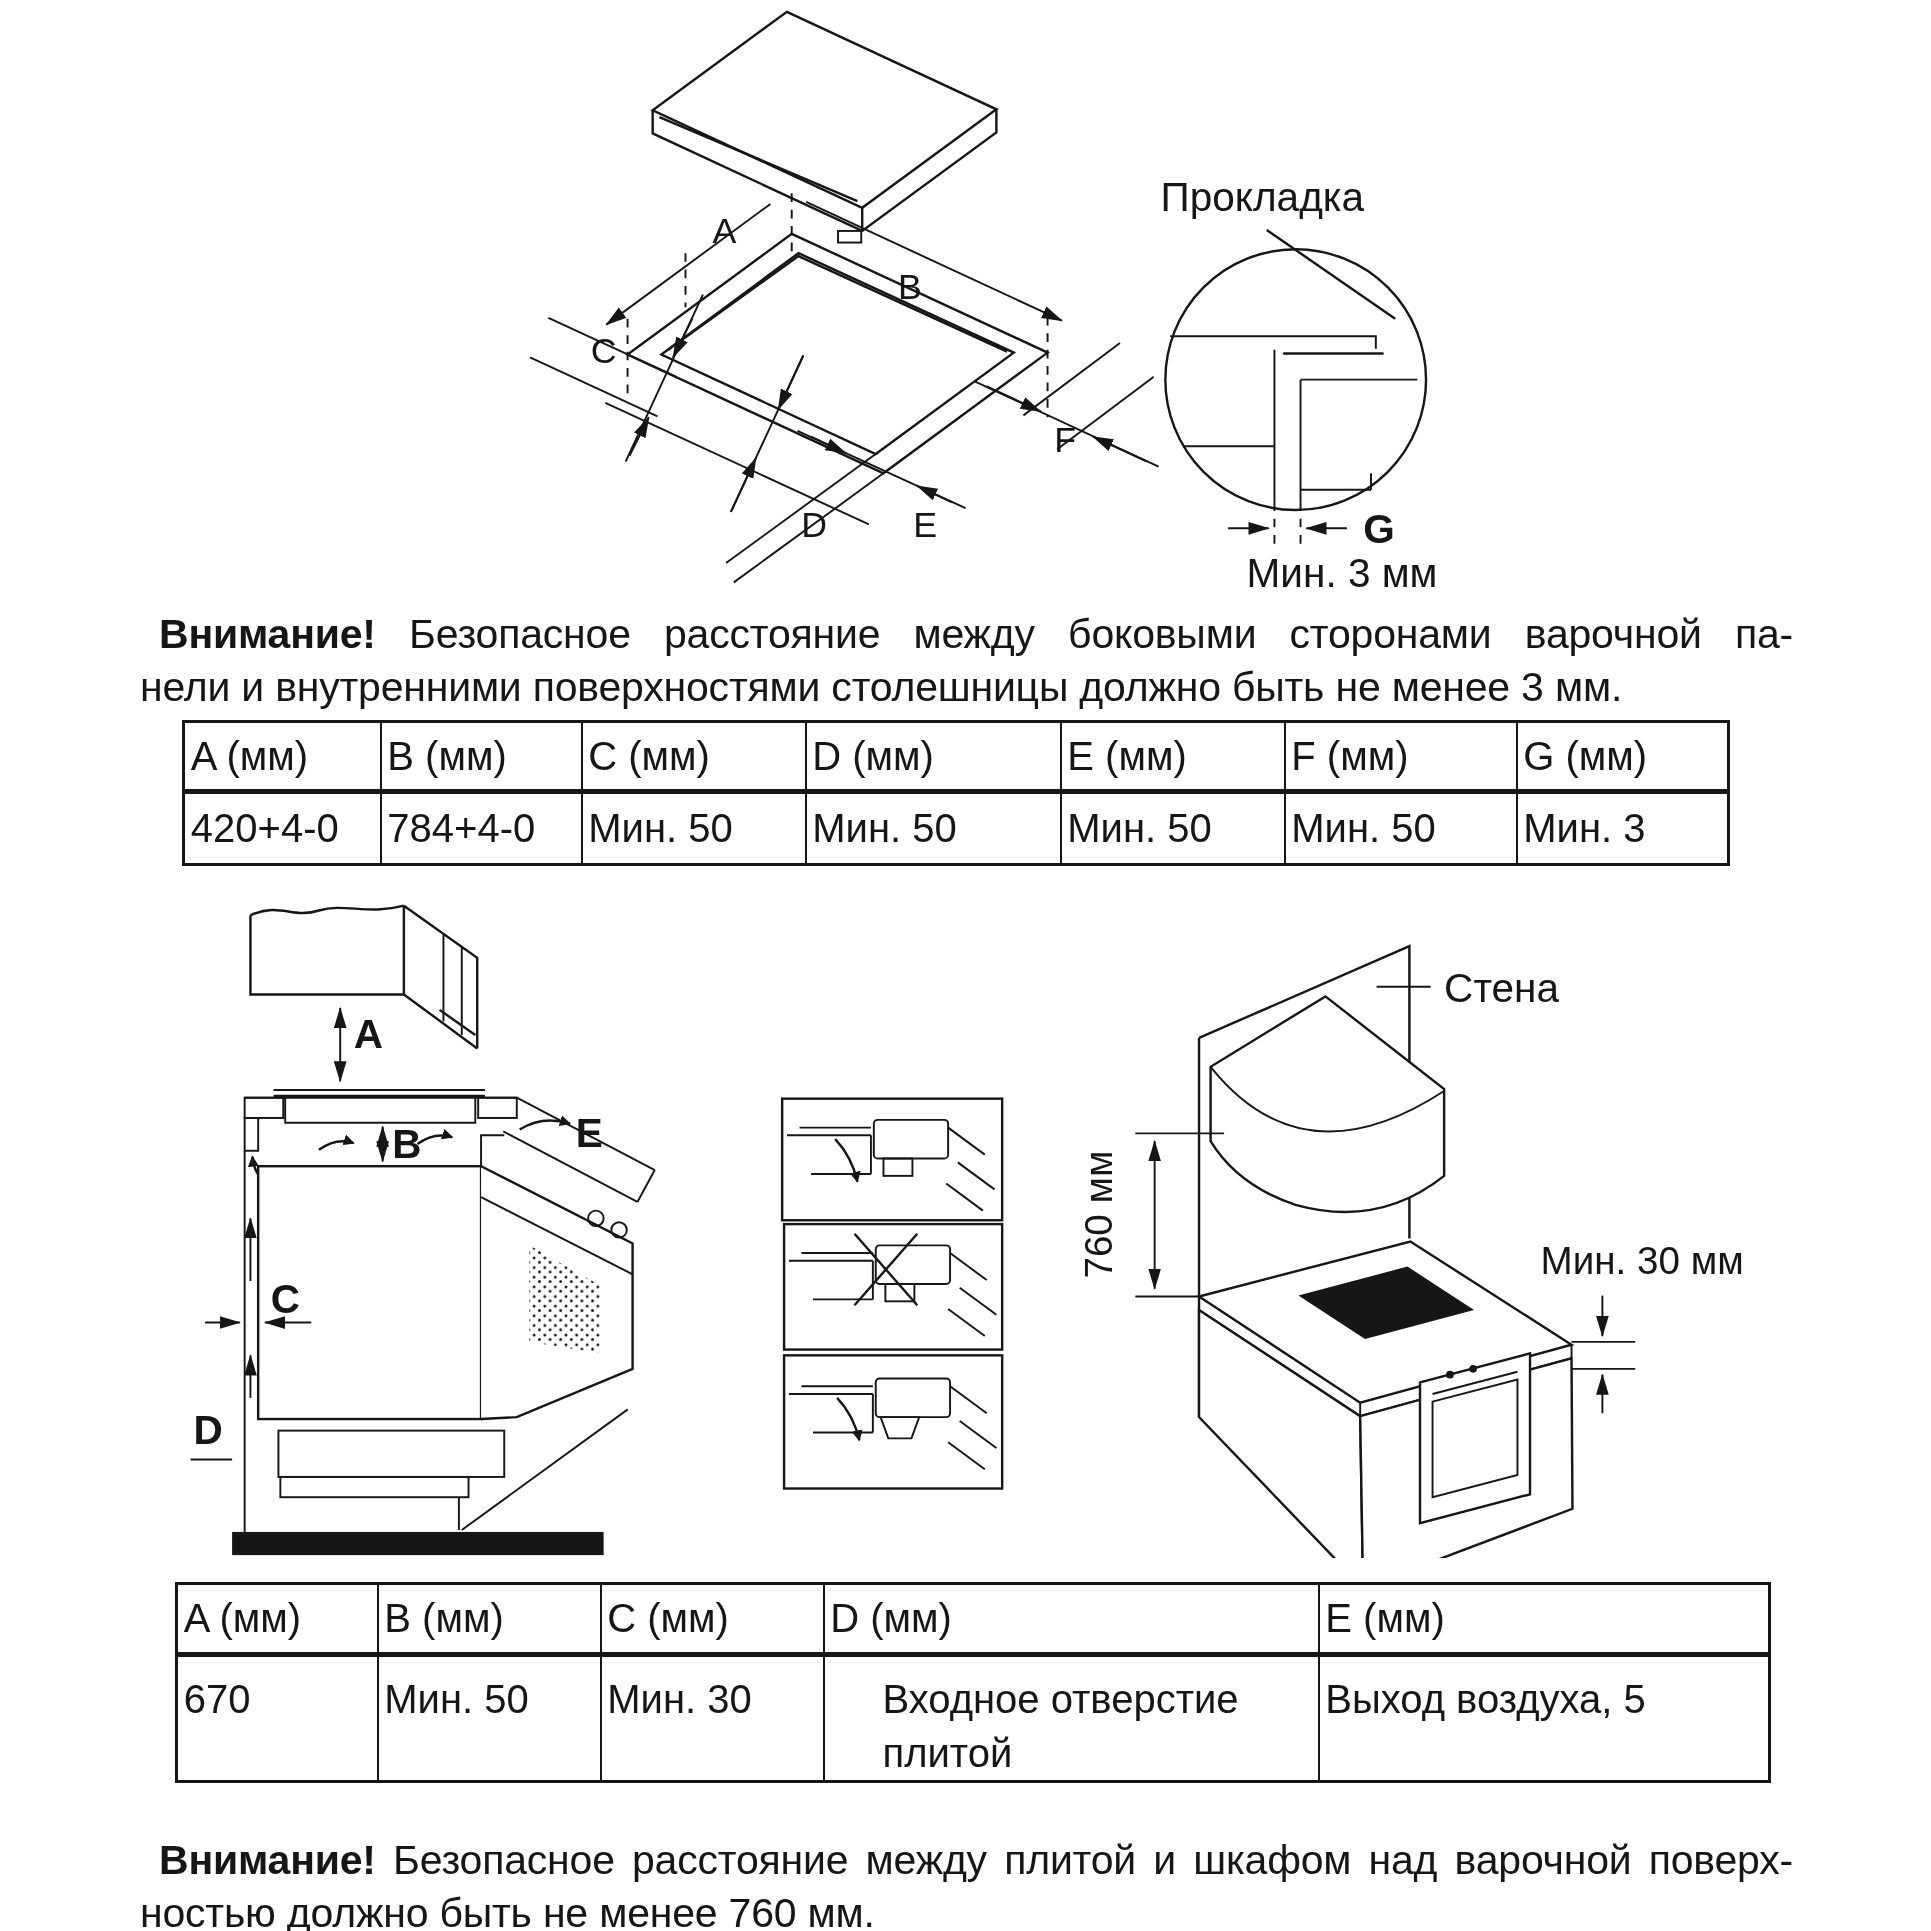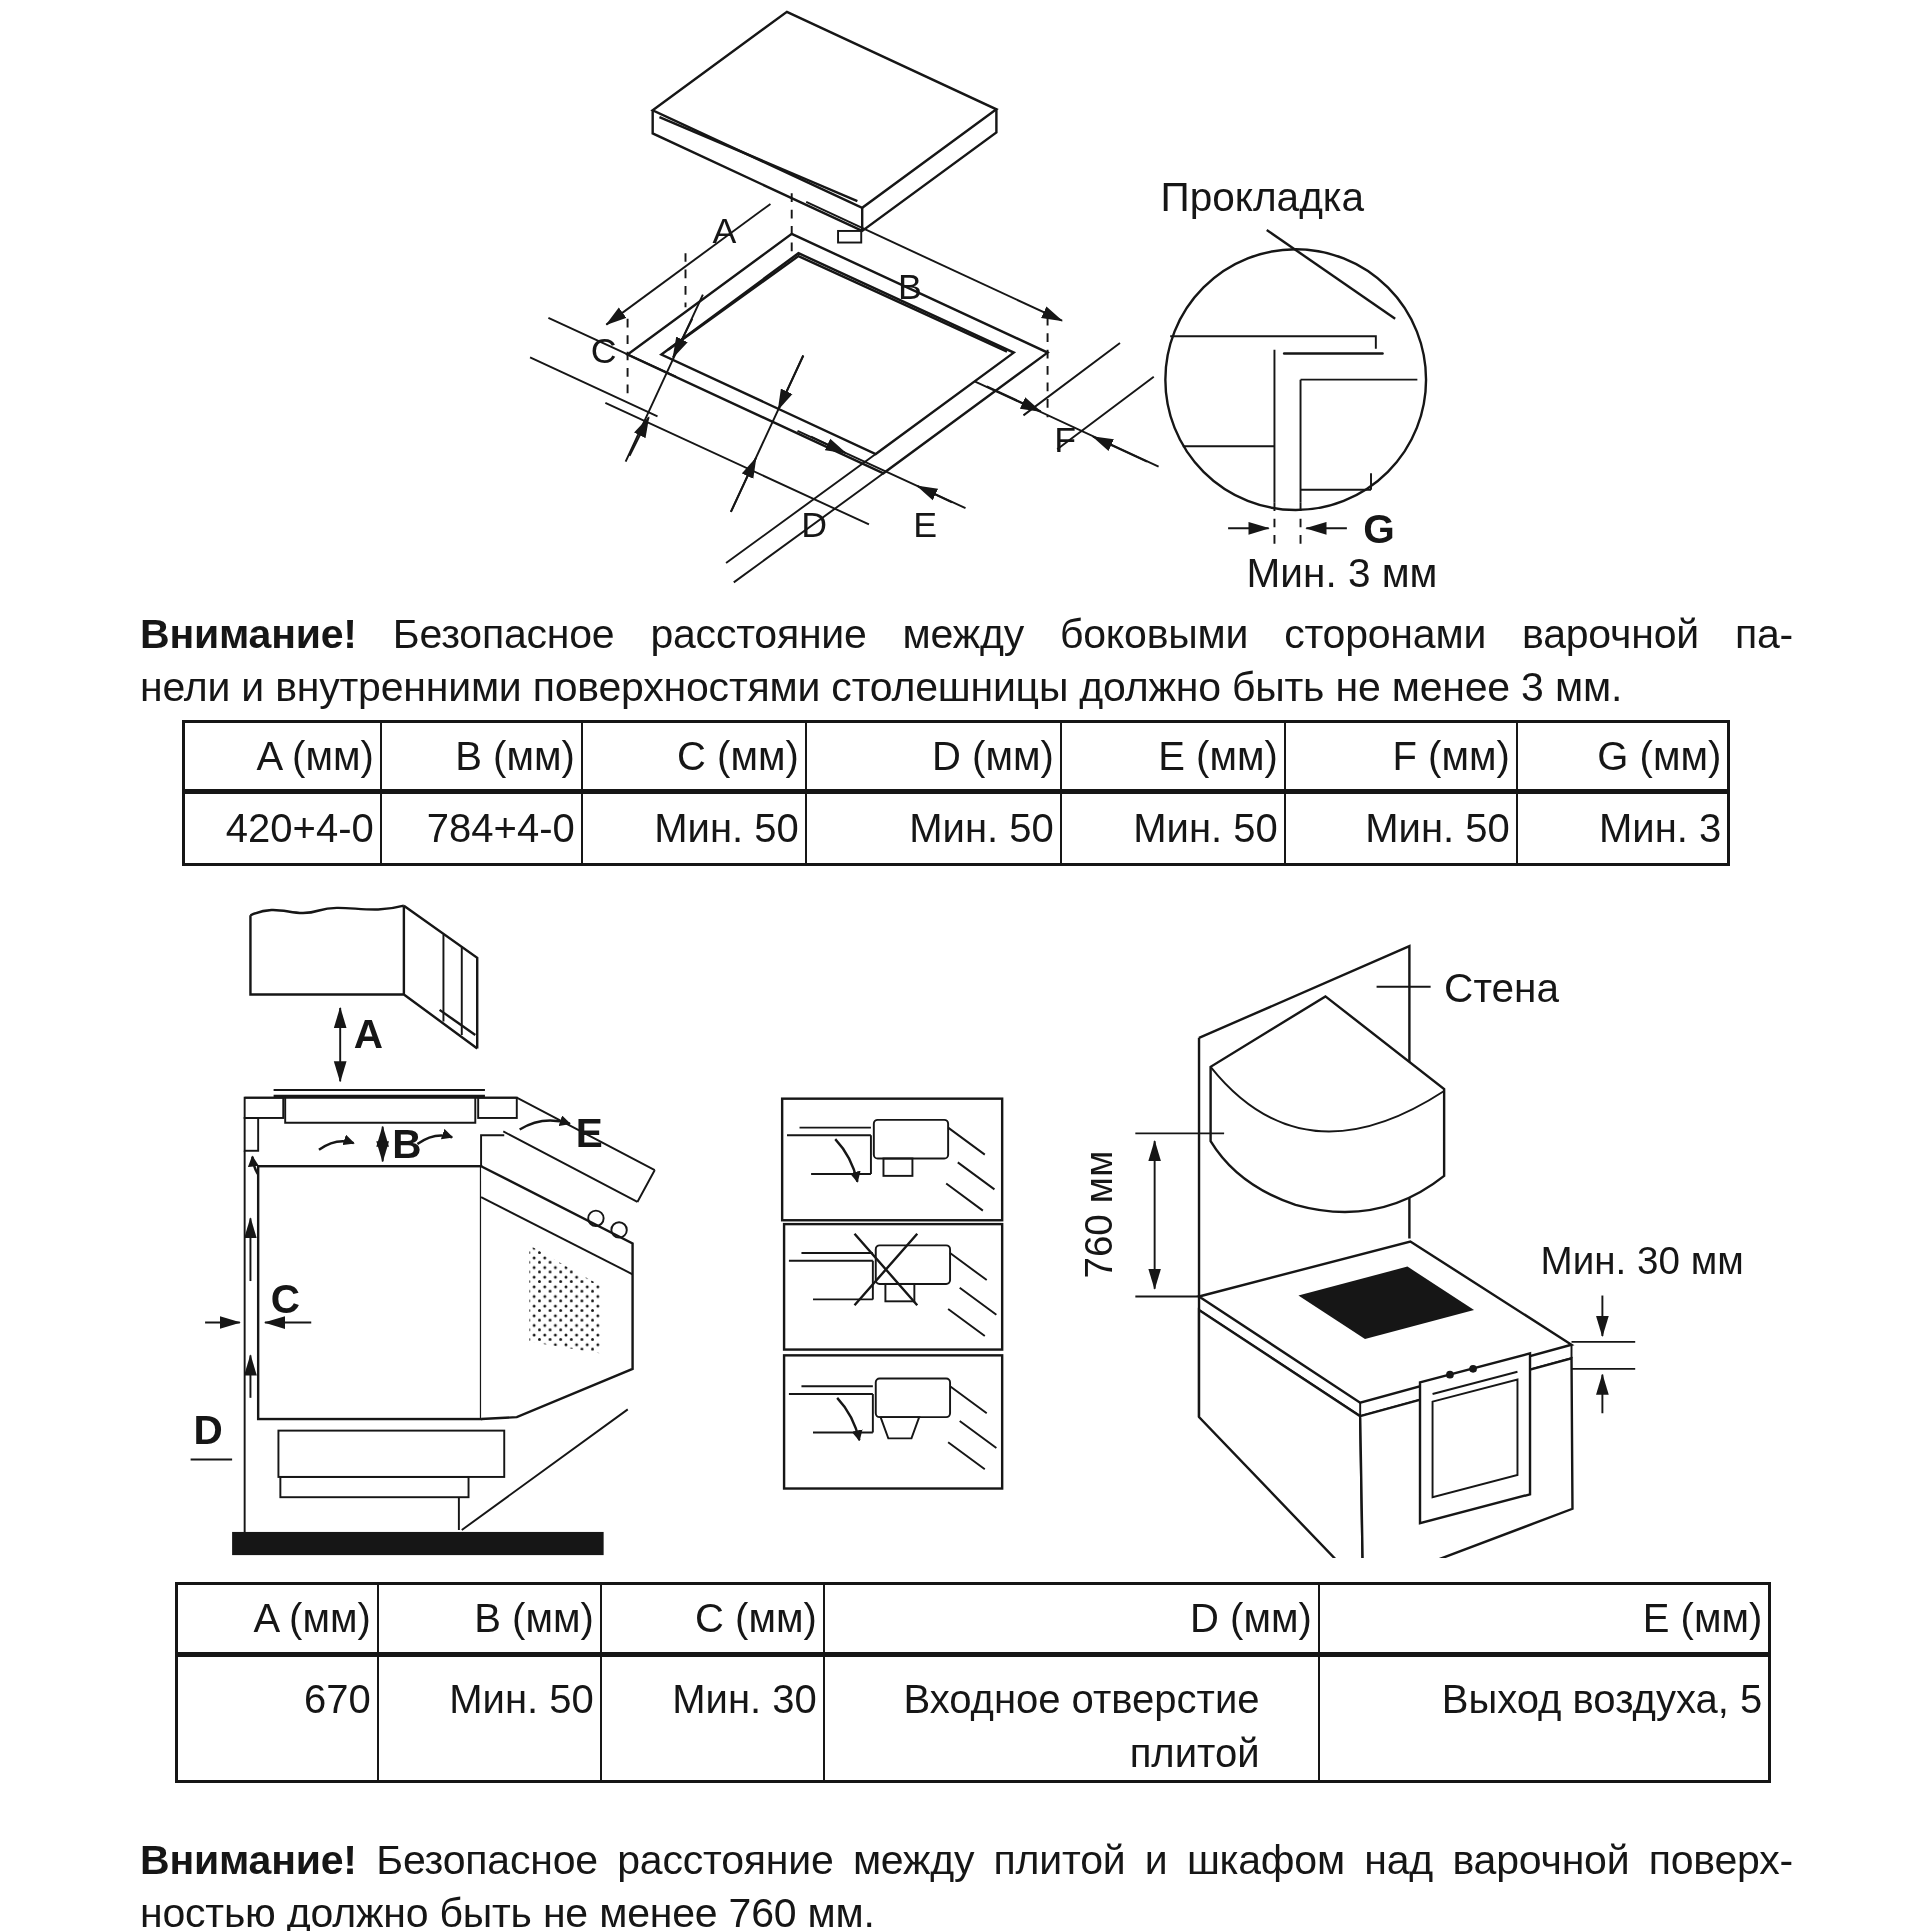--- a/index.html
+++ b/index.html
@@ -9,26 +9,26 @@
   svg text{font-family:"Liberation Sans","DejaVu Sans",sans-serif;fill:#161616;}
   .ln{fill:none;stroke:#161616;stroke-width:2.5px;}
   .ln2{fill:none;stroke:#161616;stroke-width:2px;}
   .lnw{fill:#ffffff;stroke:#161616;stroke-width:2.5px;}
   .dash{stroke-dasharray:9 8;}
   .dim{font-size:37px;}
   .dimb{font-size:42px;font-weight:bold;}
   .note{font-size:42px;}
   .warn{position:absolute;left:140px;width:1653px;font-size:41px;line-height:1.30;
         letter-spacing:-0.2px;}
-  .warn .l1{text-align:justify;text-align-last:justify;white-space:nowrap;}
+  .warn .l1{text-align:justify;text-align-last:justify;white-space:nowrap;margin-left:19px;}
   .warn .l1 span{white-space:normal;}
   .warn b{font-weight:bold;}
   table.dt{position:absolute;border-collapse:collapse;table-layout:fixed;background:#fff;
            border:3.9px solid #161616;}
-  table.dt td{border:2.9px solid #161616;text-align:right;font-size:40px;padding:0 5.8px;
+  table.dt td{border:2.9px solid #161616;text-align:left;font-size:40px;padding:0 5.8px;
               overflow:hidden;}
   table.dt tr.hd td{border-bottom:5.8px solid #161616;}
   #table2 tr.val td{vertical-align:top;padding-top:15.4px;line-height:1.35;}
 </style>
 </head>
 <body>
 
 <div id="page">
 
 <svg style="top:0" width="1931" height="599" viewBox="0 0 2000 620">

